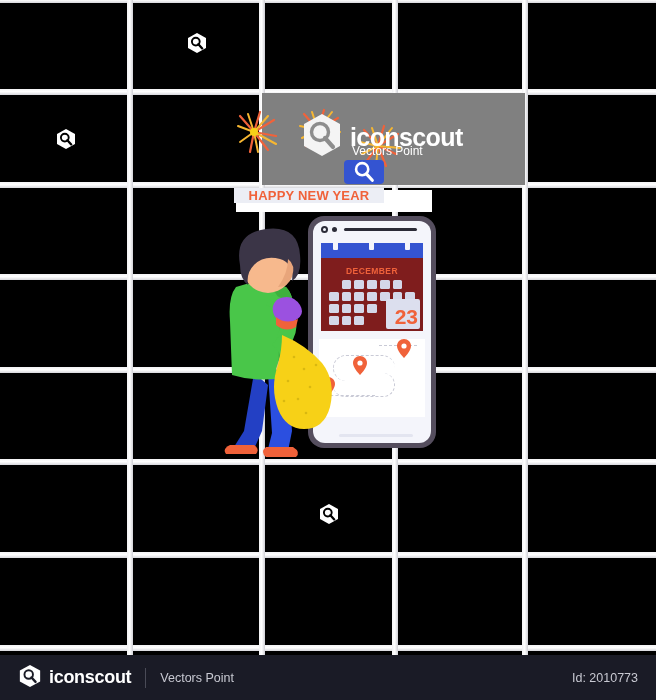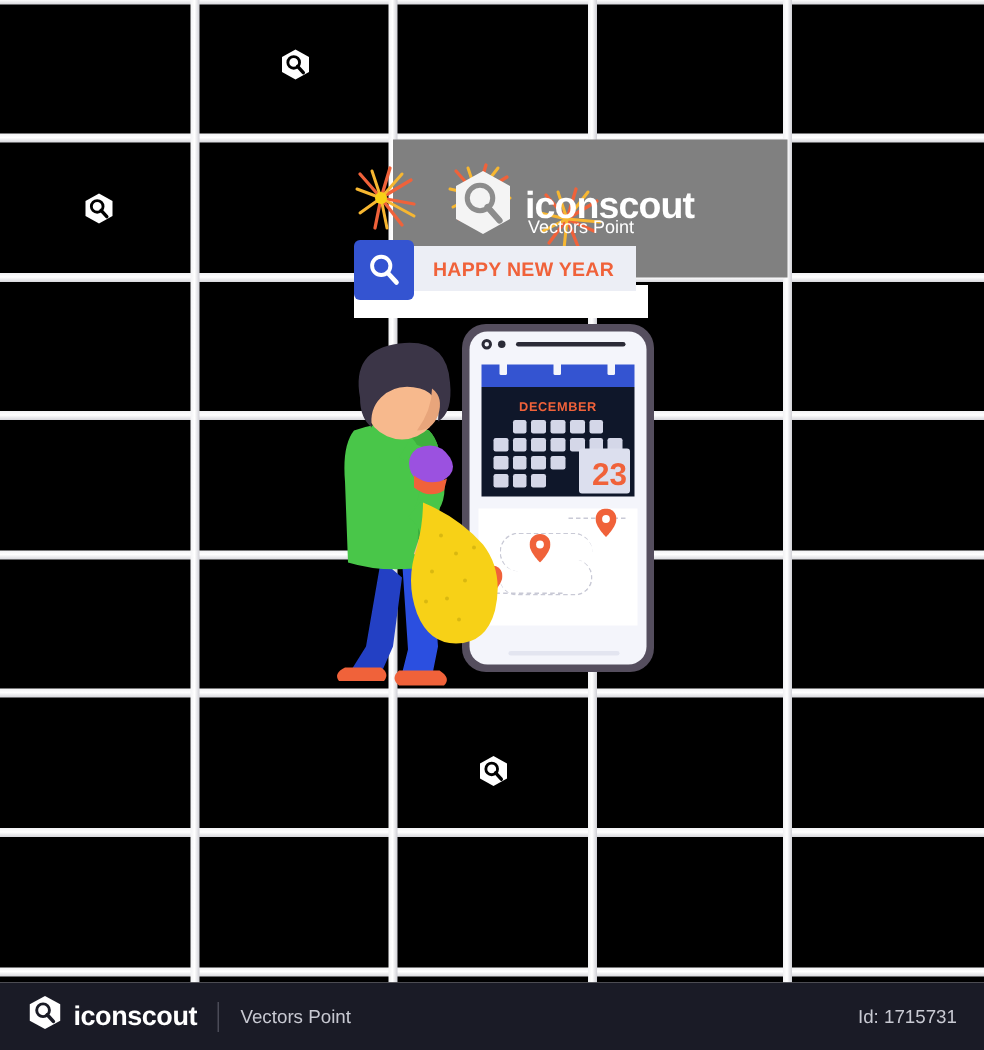--- a/index.html
+++ b/index.html
@@ -71,21 +71,21 @@
   
   #calendar { position: absolute; left: 8px; top: 22px; width: 102px; height: 88px; }
   #cal-head {
     position: relative;
     height: 15px; background: #3454d1;
   }
   .cal-ring {
     position: absolute; top: -5px; width: 5px; height: 12px;
     background: #f4f5fb; border-radius: 1px;
   }
-  #cal-body { background: #0f172a; height: 73px; position: relative; padding: 5px 4px 0 4px;}
+  #cal-body { background: #7f1d1d; height: 73px; position: relative; padding: 5px 4px 0 4px;}
   #cal-month {
     text-align: center; color: #f0623a; font-weight: bold;
     font-size: 8.5px; letter-spacing: .4px; margin-top: 3px; margin-bottom: 4px;
     font-family: "Liberation Sans", sans-serif;
   }
   .cal-rows { display: flex; flex-direction: column; gap: 3px; padding: 0 4px;}
   .cal-row { display: flex; gap: 3px; }
   .cal-cell { width: 12px; height: 9px; background: #d4d7e8; border-radius: 1.5px; }
   .cal-cell.blank { background: transparent; }
   #cal-31 {
@@ -117,21 +117,21 @@
   
   #person { position: absolute; left: 210px; top: 225px; width: 115px; height: 235px; }
 
   
   #popper { position: absolute; left: 268px; top: 295px; width: 70px; height: 135px; }
 
   
   .firework { position: absolute; }
 
   
-  #banner { position: absolute; left: 236px; top: 160px; height: 40px; display: flex; align-items: flex-start; }
+  #banner { position: absolute; left: 236px; top: 160px; height: 40px; display: flex; align-items: flex-end; flex-direction: column; }
   #banner-icon {
     width: 40px; height: 40px; background: #3454d1;
     border-radius: 4px; display: flex; align-items: center; justify-content: center;
     position: relative; z-index: 2;
   }
   #banner-text {
     width: 150px; height: 30px; margin-top: 4px; margin-left: -2px;
     background: #eceef5;
     display: flex; align-items: center; justify-content: center;
     color: #f0623a; font-weight: bold; font-size: 13px;
@@ -460,16 +460,16 @@
         <svg viewBox="0 0 26 26" width="24" height="24">
           <path d="M13 1 L24 7 L24 19 L13 25 L2 19 L2 7 Z" fill="#ffffff"></path>
           <circle cx="11.6" cy="11.4" r="4.6" fill="none" stroke="#1a1b26" stroke-width="2.1"></circle>
           <path d="M14.6 14.6 L19 19.4" stroke="#1a1b26" stroke-width="2.6" stroke-linecap="round"></path>
         </svg>
       </span>
       <span id="footer-name">iconscout</span>
     </div>
     <div id="footer-div"></div>
     <span id="footer-sub">Vectors Point</span>
-    <span id="footer-id">Id: 1715731</span>
+    <span id="footer-id">Id: 2010773</span>
   </div>
 
 </div>
 
 </body></html>

